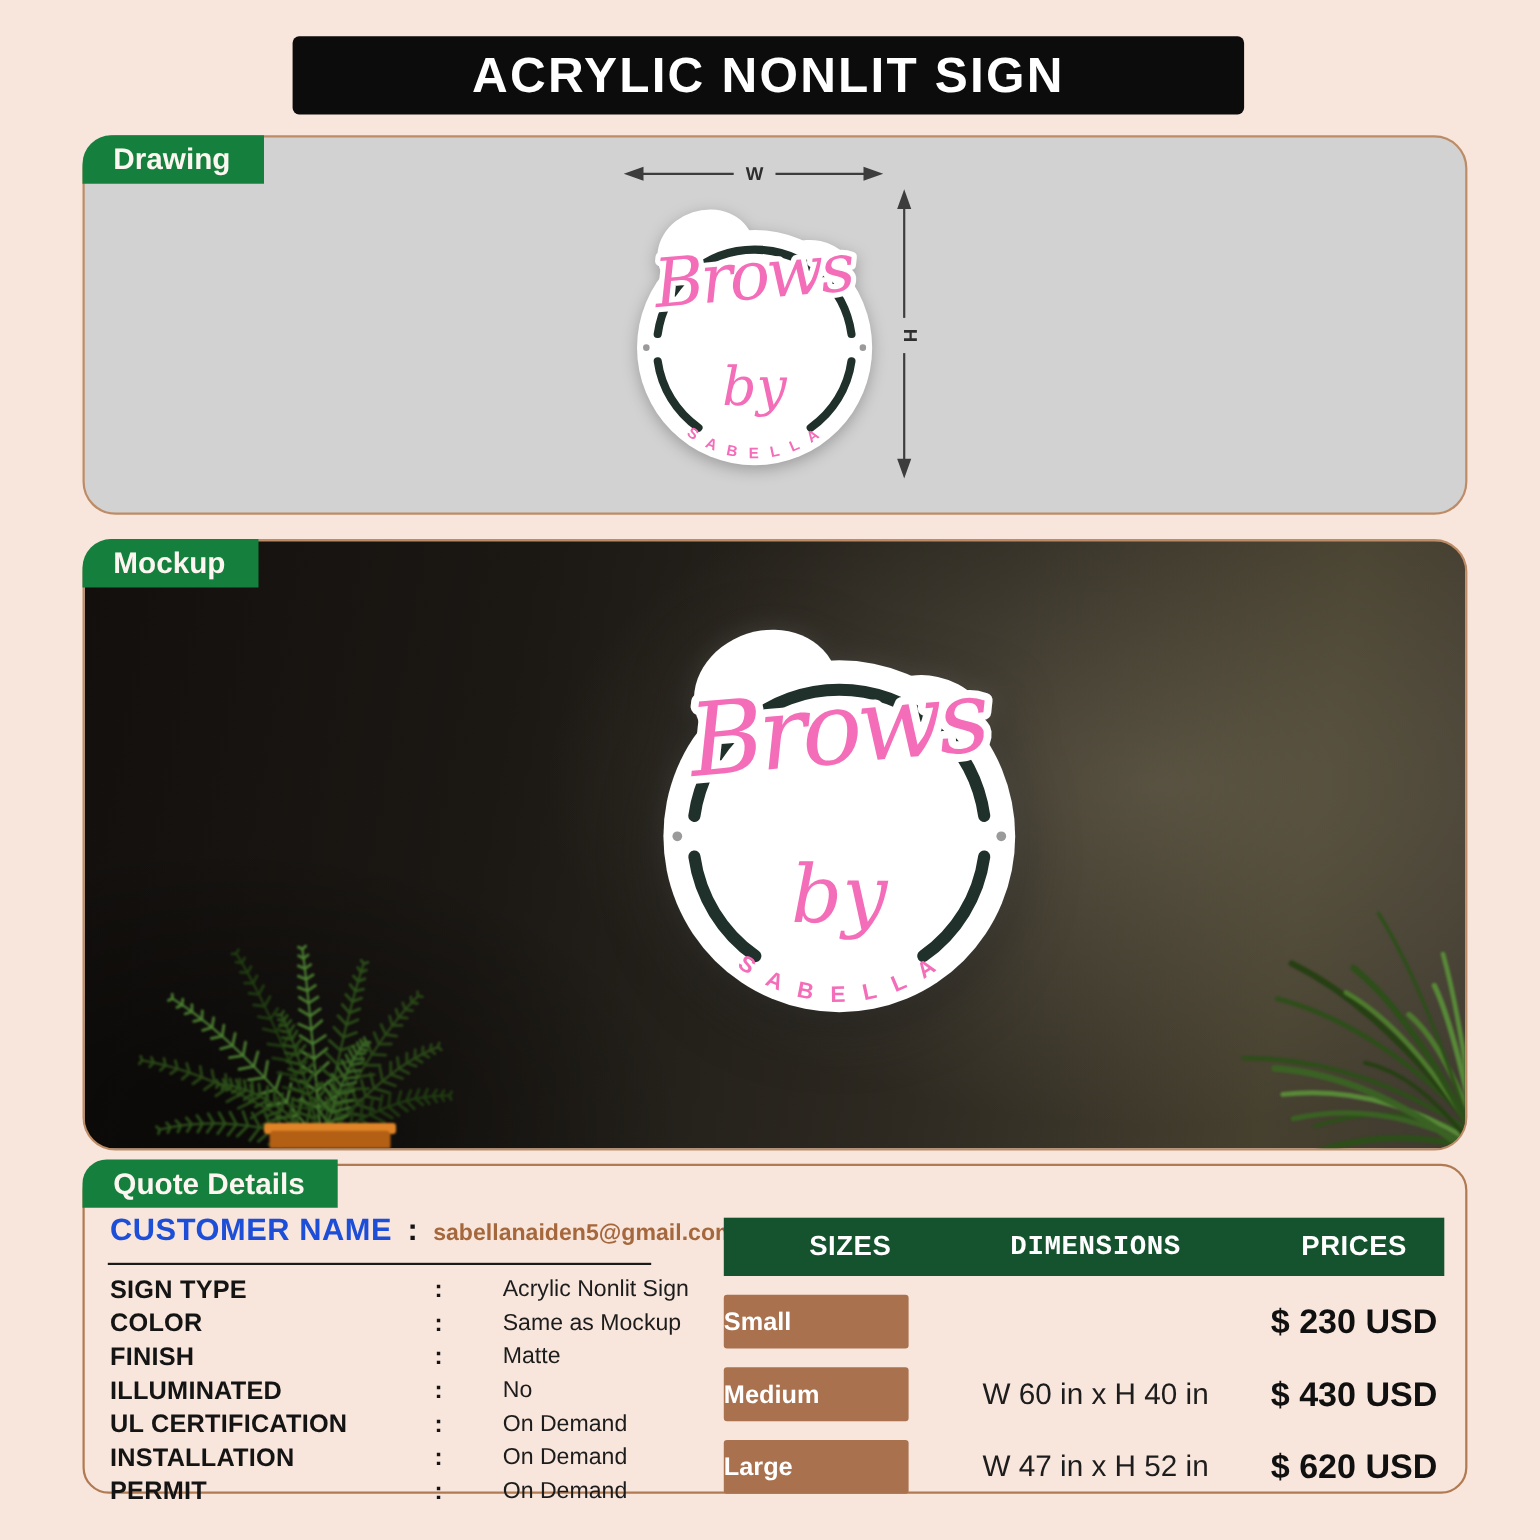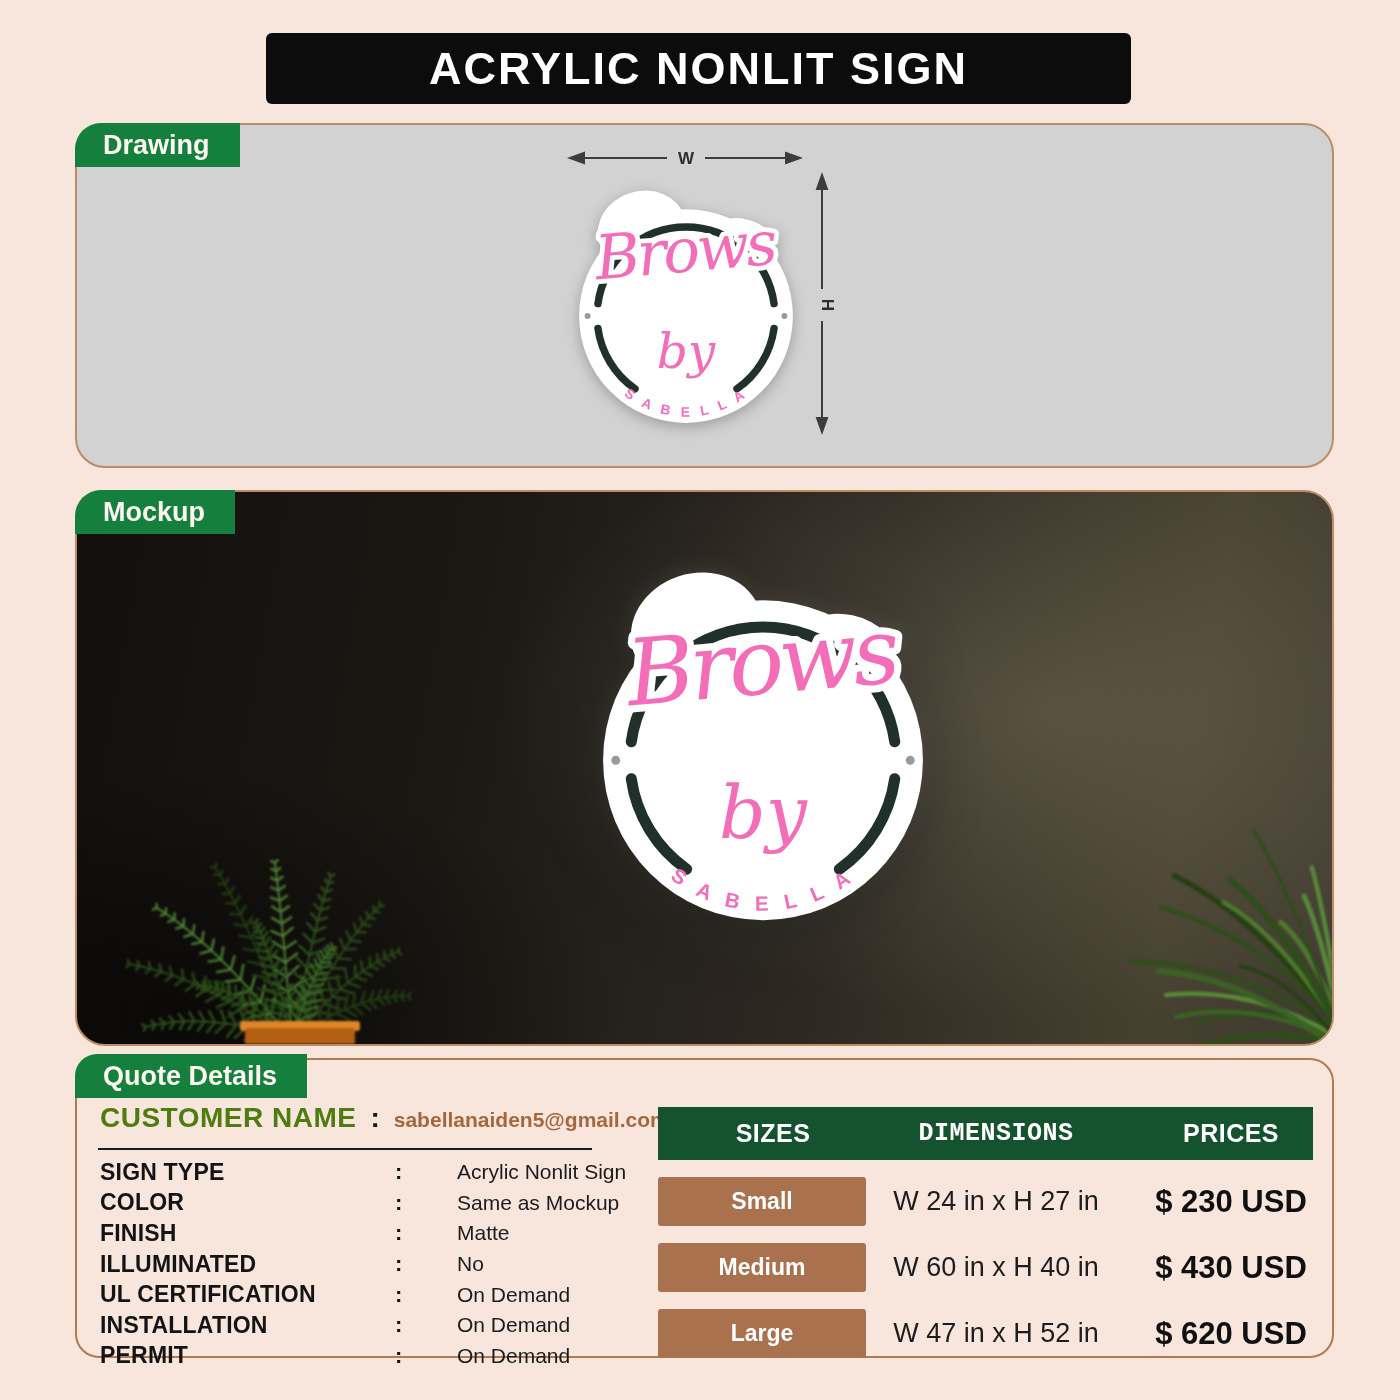--- a/index.html
+++ b/index.html
@@ -35,39 +35,39 @@
   .sign-mockup{position:absolute;left:573px;top:548px;width:380px;height:396px;
     filter:drop-shadow(0 14px 26px rgba(0,0,0,0.5)) drop-shadow(0 0 10px rgba(255,255,255,0.15));z-index:3;}
   .dim-arrows{position:absolute;left:75px;top:123px;width:1259px;height:345px;z-index:4;}
 
   
   .plant-left{position:absolute;left:0;bottom:0;width:560px;height:230px;filter:blur(0.8px);}
   .plant-right{position:absolute;right:0;bottom:0;width:300px;height:230px;filter:blur(0.9px);}
 
   
   .customer-row{position:absolute;left:100px;top:1102px;display:flex;align-items:baseline;gap:14px;z-index:6;}
-  .customer-label{font-size:28px;font-weight:800;color:#4d7c0f;letter-spacing:0.5px;}
+  .customer-label{font-size:28px;font-weight:800;color:#1d4ed8;letter-spacing:0.5px;}
   .customer-sep{font-size:28px;font-weight:800;color:#141414;}
   .customer-email{font-size:21px;font-weight:700;color:#a5673c;}
   .customer-underline{position:absolute;left:98px;top:1148px;width:494px;height:2px;background:#1a1a1a;z-index:6;}
 
   .attr-list{position:absolute;left:100px;top:1157px;width:560px;z-index:6;}
   .attr-row{display:flex;align-items:center;height:30.6px;gap:40px;}
   .attr-label{width:255px;font-size:23px;font-weight:800;color:#141414;letter-spacing:0.2px;}
   .attr-sep{width:22px;font-size:22px;font-weight:800;color:#141414;}
   .attr-value{font-size:21px;font-weight:400;color:#1c1c1c;}
 
   
   .table-header{position:absolute;left:658px;top:1107px;width:655px;height:53px;background:#14532d;z-index:6;}
   .table-header span{position:absolute;top:0;transform:translateX(-50%);line-height:53px;
     color:#ffffff;font-size:25px;font-weight:700;letter-spacing:0.5px;}
   .th-sizes{left:115px;} .th-dimensions{left:338px;font-family:Liberation Mono, monospace;} .th-prices{left:573px;}
 
-  .size-chip{position:absolute;left:658px;width:208px;height:49px;background:#a9714e;border-radius:3px;
-    color:#fff;font-size:23px;font-weight:700;text-align:center;line-height:49px;z-index:6;}
+  .size-chip{position:absolute;left:658px;width:168px;height:49px;background:#a9714e;border-radius:3px;
+    color:#fff;font-size:23px;font-weight:700;text-align:left;line-height:49px;z-index:6;}
   .dim-cell{position:absolute;left:786px;width:420px;height:49px;text-align:center;line-height:49px;
     font-size:27px;font-weight:400;color:#1d1d1d;z-index:6;}
   .price-cell{position:absolute;left:1131px;width:200px;height:49px;text-align:center;line-height:49px;
     font-size:31px;font-weight:800;color:#101010;z-index:6;}
   .row-0{top:1177px;} .row-1{top:1243px;} .row-2{top:1309px;}
 
   svg text{font-family:"Liberation Sans","DejaVu Sans",sans-serif;}
   .script-word{font-family:"DejaVu Serif","Liberation Serif",serif;font-style:italic;}
 </style>
 </head>
@@ -533,21 +533,20 @@
     </div>
   </div>
 
   <div class="table-header">
     <span class="th-sizes">SIZES</span>
     <span class="th-dimensions">DIMENSIONS</span>
     <span class="th-prices">PRICES</span>
   </div>
 
   <div class="size-chip row-0">Small</div>
-  <div class="dim-cell row-0">W 24 in x H 27 in</div>
   <div class="price-cell row-0">$ 230 USD</div>
 
   <div class="size-chip row-1">Medium</div>
   <div class="dim-cell row-1">W 60 in x H 40 in</div>
   <div class="price-cell row-1">$ 430 USD</div>
 
   <div class="size-chip row-2">Large</div>
   <div class="dim-cell row-2">W 47 in x H 52 in</div>
   <div class="price-cell row-2">$ 620 USD</div>
 

